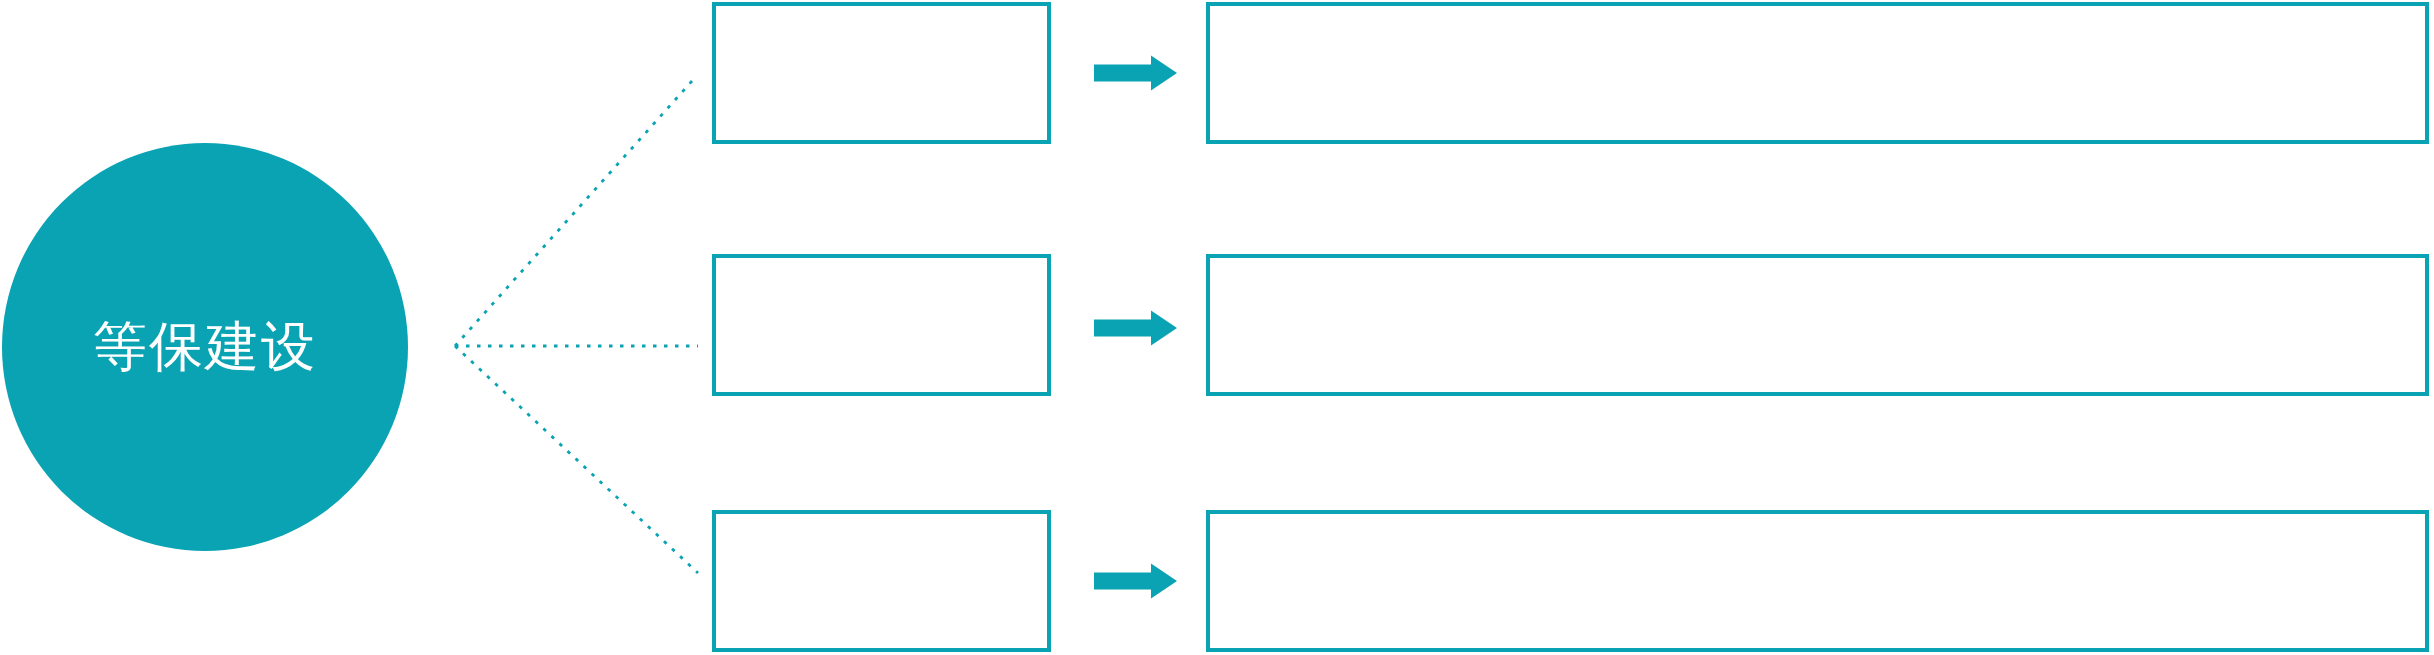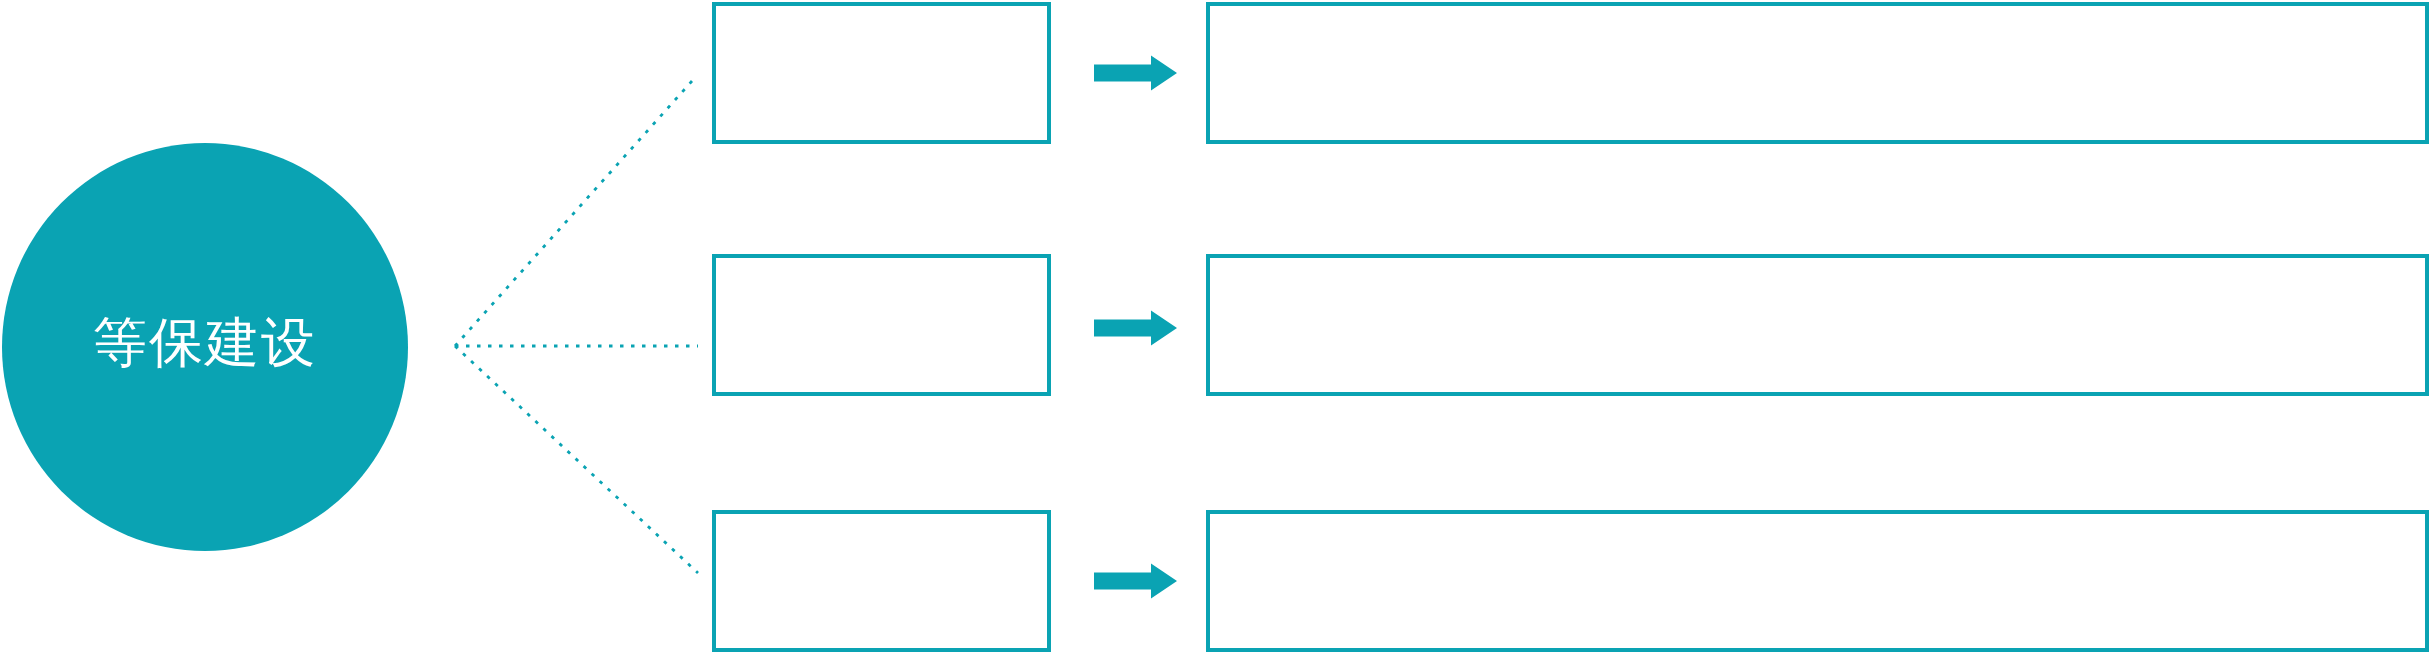--- a/index.html
+++ b/index.html
@@ -3,21 +3,21 @@
 <meta charset="utf-8">
 <style>
   :root { --accent: #0AA3B3; --box-fill: #FFFFFF; --hub-text: #FFFFFF; }
   html, body { margin: 0; padding: 0; background: #fff; }
   .canvas {
     position: relative;
     width: 2434px;
     height: 655px;
     background: #fff;
     overflow: hidden;
-    font-family: Liberation Mono, monospace;
+    font-family: Liberation Serif, serif;
   }
   
   .hub-circle {
     position: absolute;
     left: 2px;
     top: 143px;
     width: 406px;
     height: 408px;
     border-radius: 50%;
     background: var(--accent);

